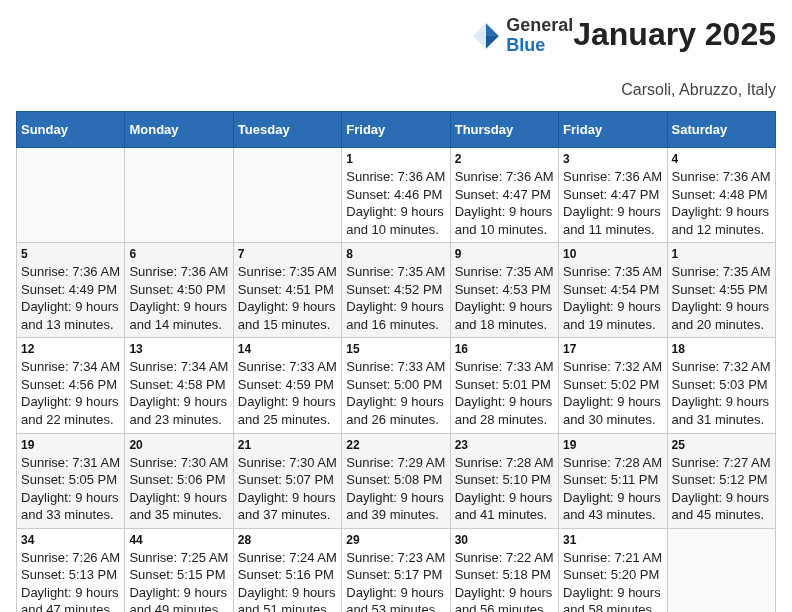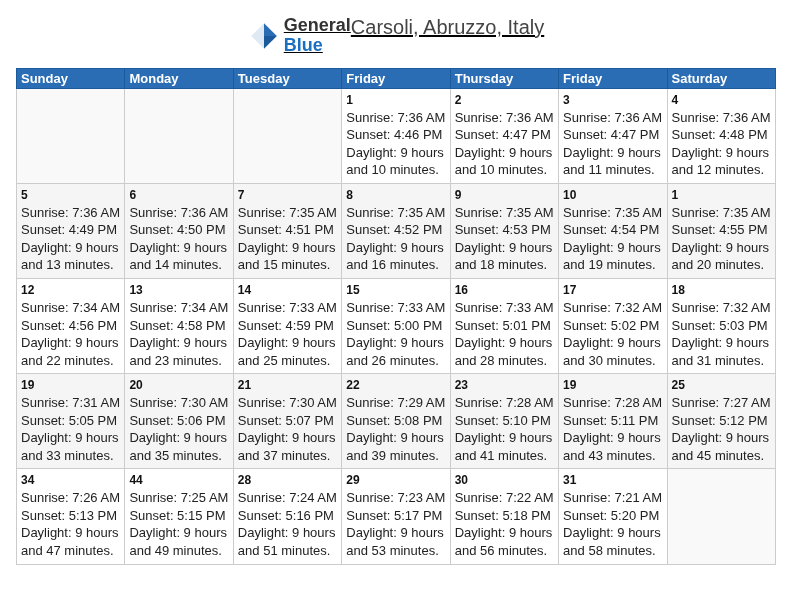--- a/index.html
+++ b/index.html
@@ -5,24 +5,23 @@
     * { box-sizing: border-box; margin: 0; padding: 0; }
     body {
       font-family: Arial, sans-serif;
       background: #fff;
       width: 792px;
       min-height: 612px;
       padding: 16px;
     }
     .header {
       display: flex;
-      justify-content: center;
+      justify-content: flex-end;
       align-items: flex-start;
       margin-bottom: 12px;
-      text-decoration: underline;
     }
     .logo {
       display: flex;
       align-items: center;
     }
     .logo-text {
       font-size: 18px;
       font-weight: bold;
       line-height: 1.1;
     }
@@ -35,32 +34,33 @@
     }
     .title-block {
       text-align: right;
     }
     .calendar-title {
       font-size: 32px;
       font-weight: bold;
       color: #222;
     }
     .calendar-subtitle {
-      font-size: 20px;
+      font-size: 16px;
       color: #444;
+      margin-top: 28px;
     }
     table {
       width: 100%;
       border-collapse: collapse;
       font-size: 10.5px;
     }
     thead tr th {
       background: #2a6db5;
       color: #fff;
-      padding: 2px 4px;
+      padding: 10px 4px;
       font-size: 13px;
       font-weight: bold;
       text-align: left;
       border: 1px solid #1a5a9a;
     }
     tbody tr td {
       border: 1px solid #ccc;
       vertical-align: top;
       padding: 4px 4px;
       width: 108px;
@@ -95,20 +95,21 @@
       <polygon points="20,4 36,20 20,36 4,20" fill="#2a6db5" opacity="0.15"></polygon>
       <polygon points="20,4 36,20 20,20" fill="#2a6db5"></polygon>
       <polygon points="20,20 36,20 20,36" fill="#1a5a9a"></polygon>
     </svg>
     <div class="logo-text">
       <span class="logo-general">General</span><br>
       <span class="logo-blue">Blue</span>
     </div>
   </div>
   <div class="title-block">
+    <div class="calendar-title">January 2025</div>
     <div class="calendar-subtitle">Carsoli, Abruzzo, Italy</div>
   </div>
 </div>
 
 <table>
   <thead>
     <tr>
     <th>Sunday</th>
         <th>Monday</th>
         <th>Tuesday</th>

